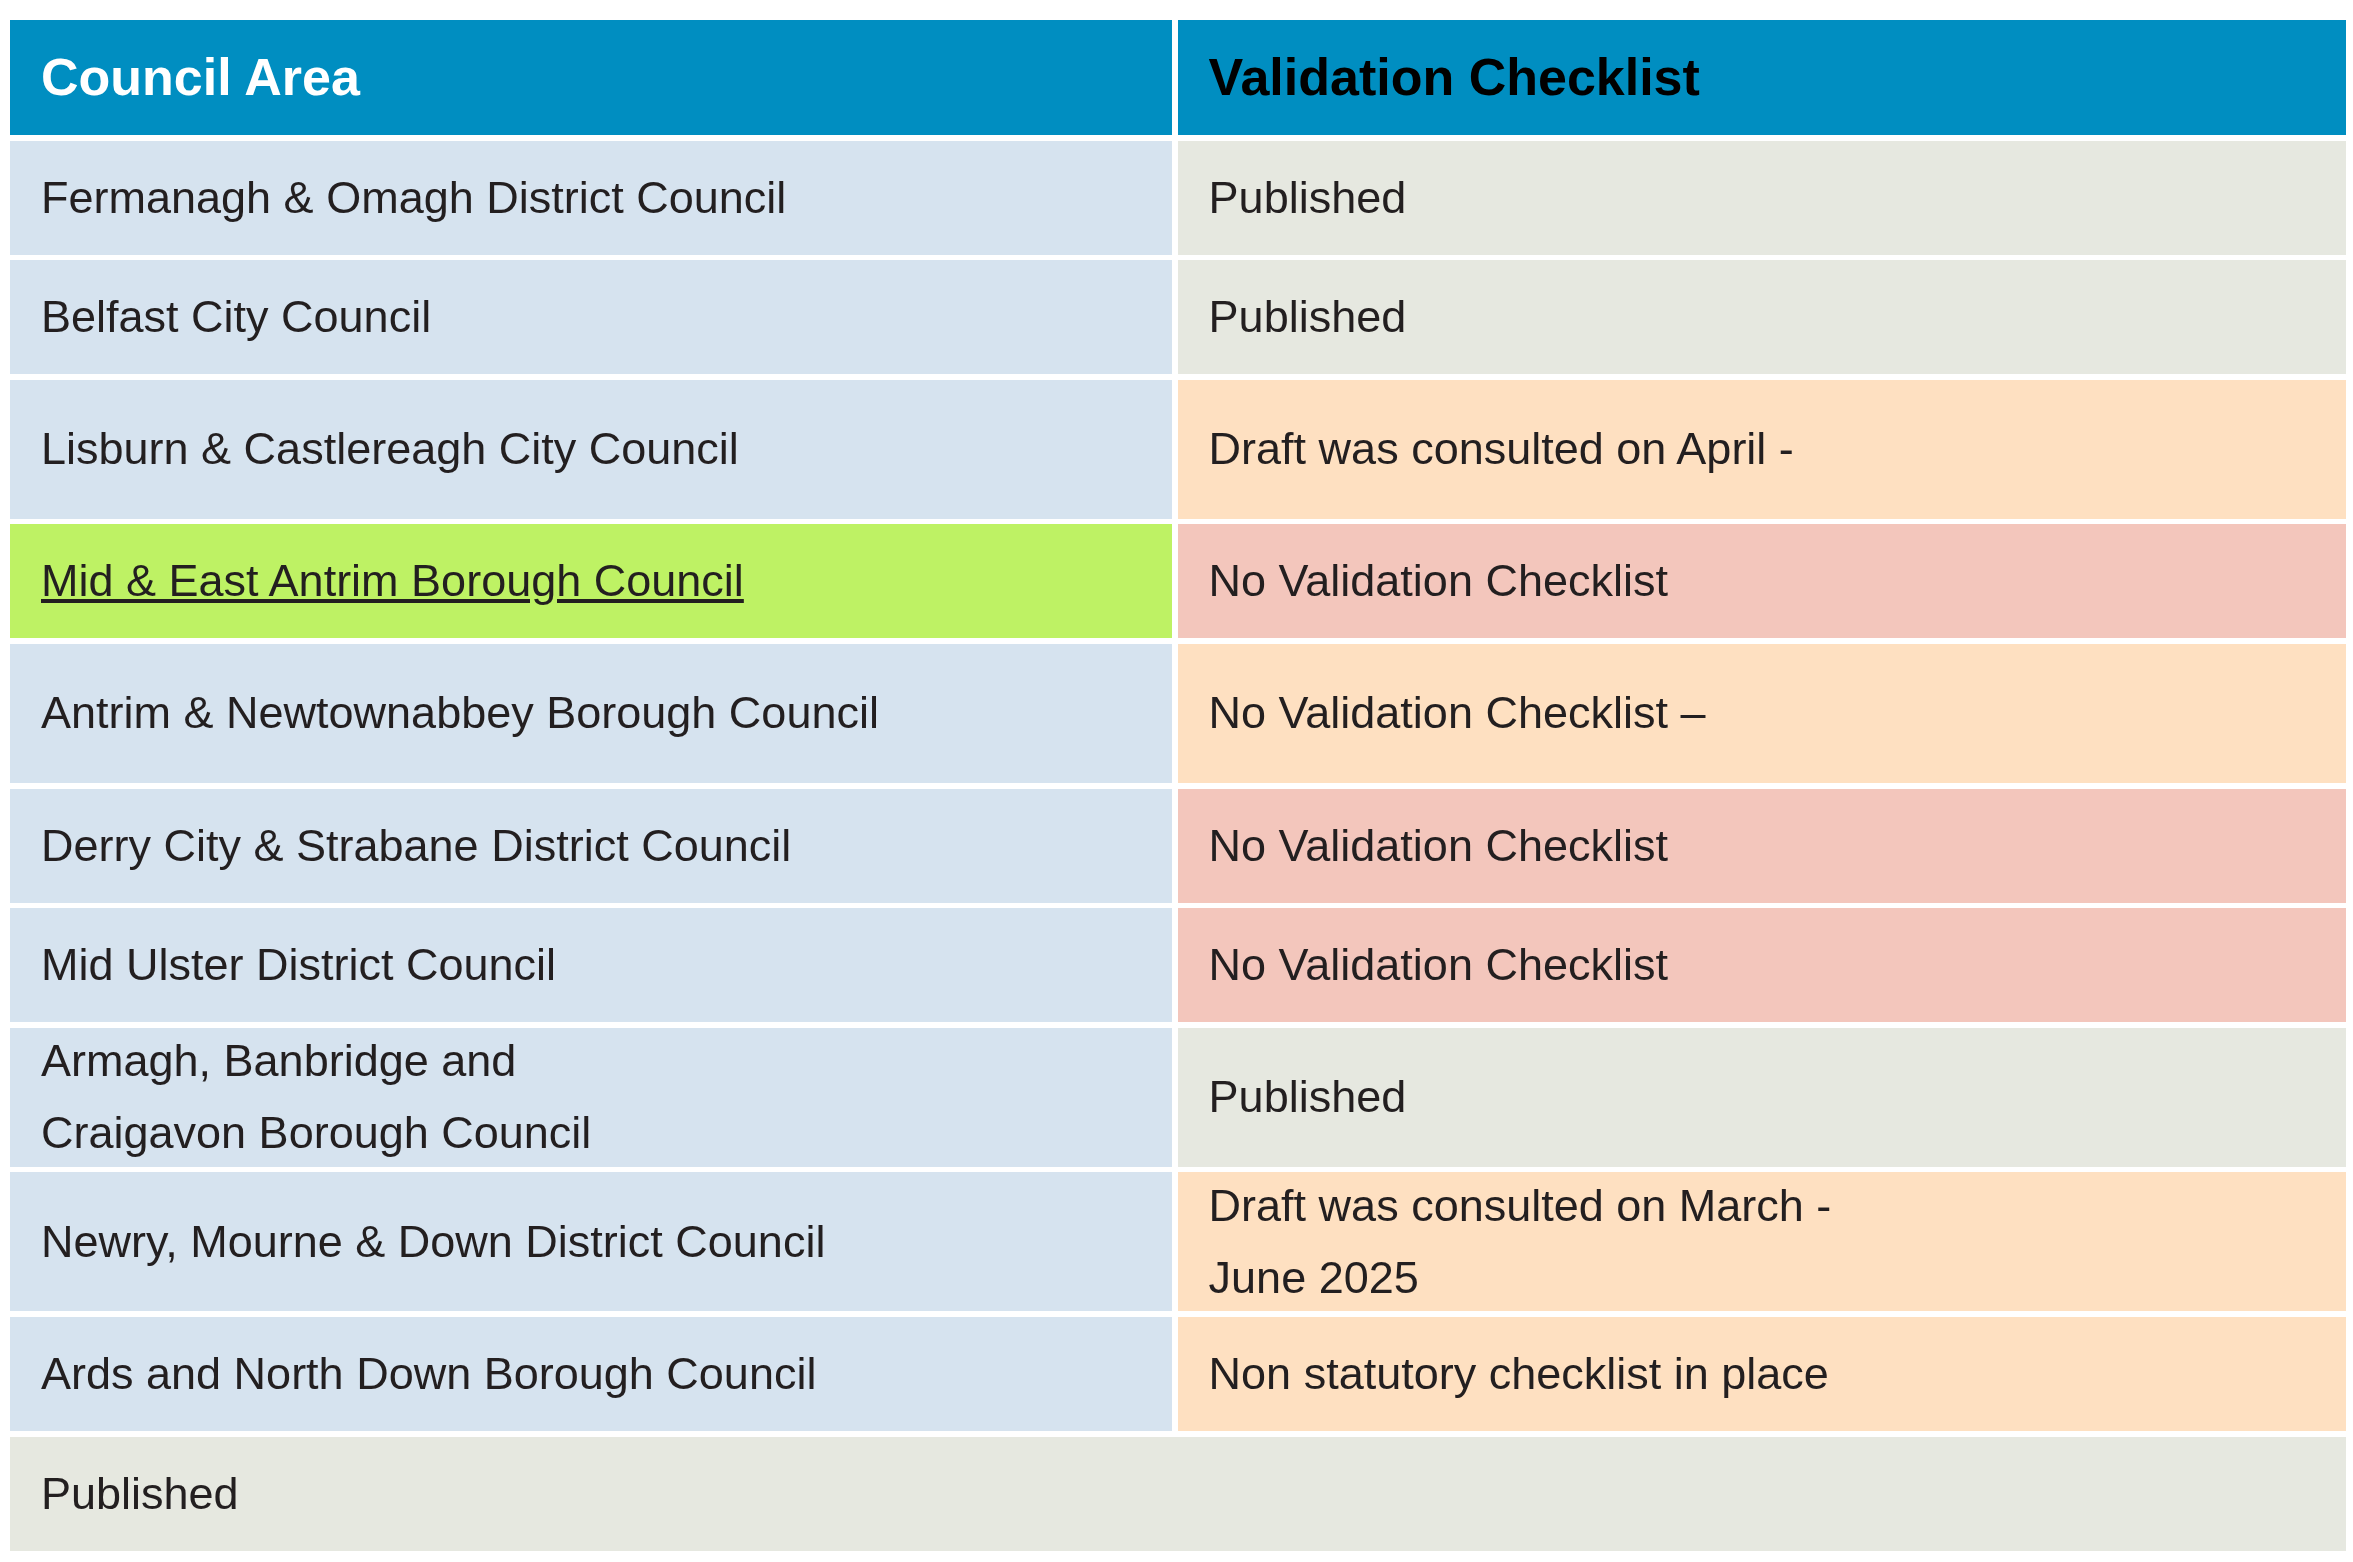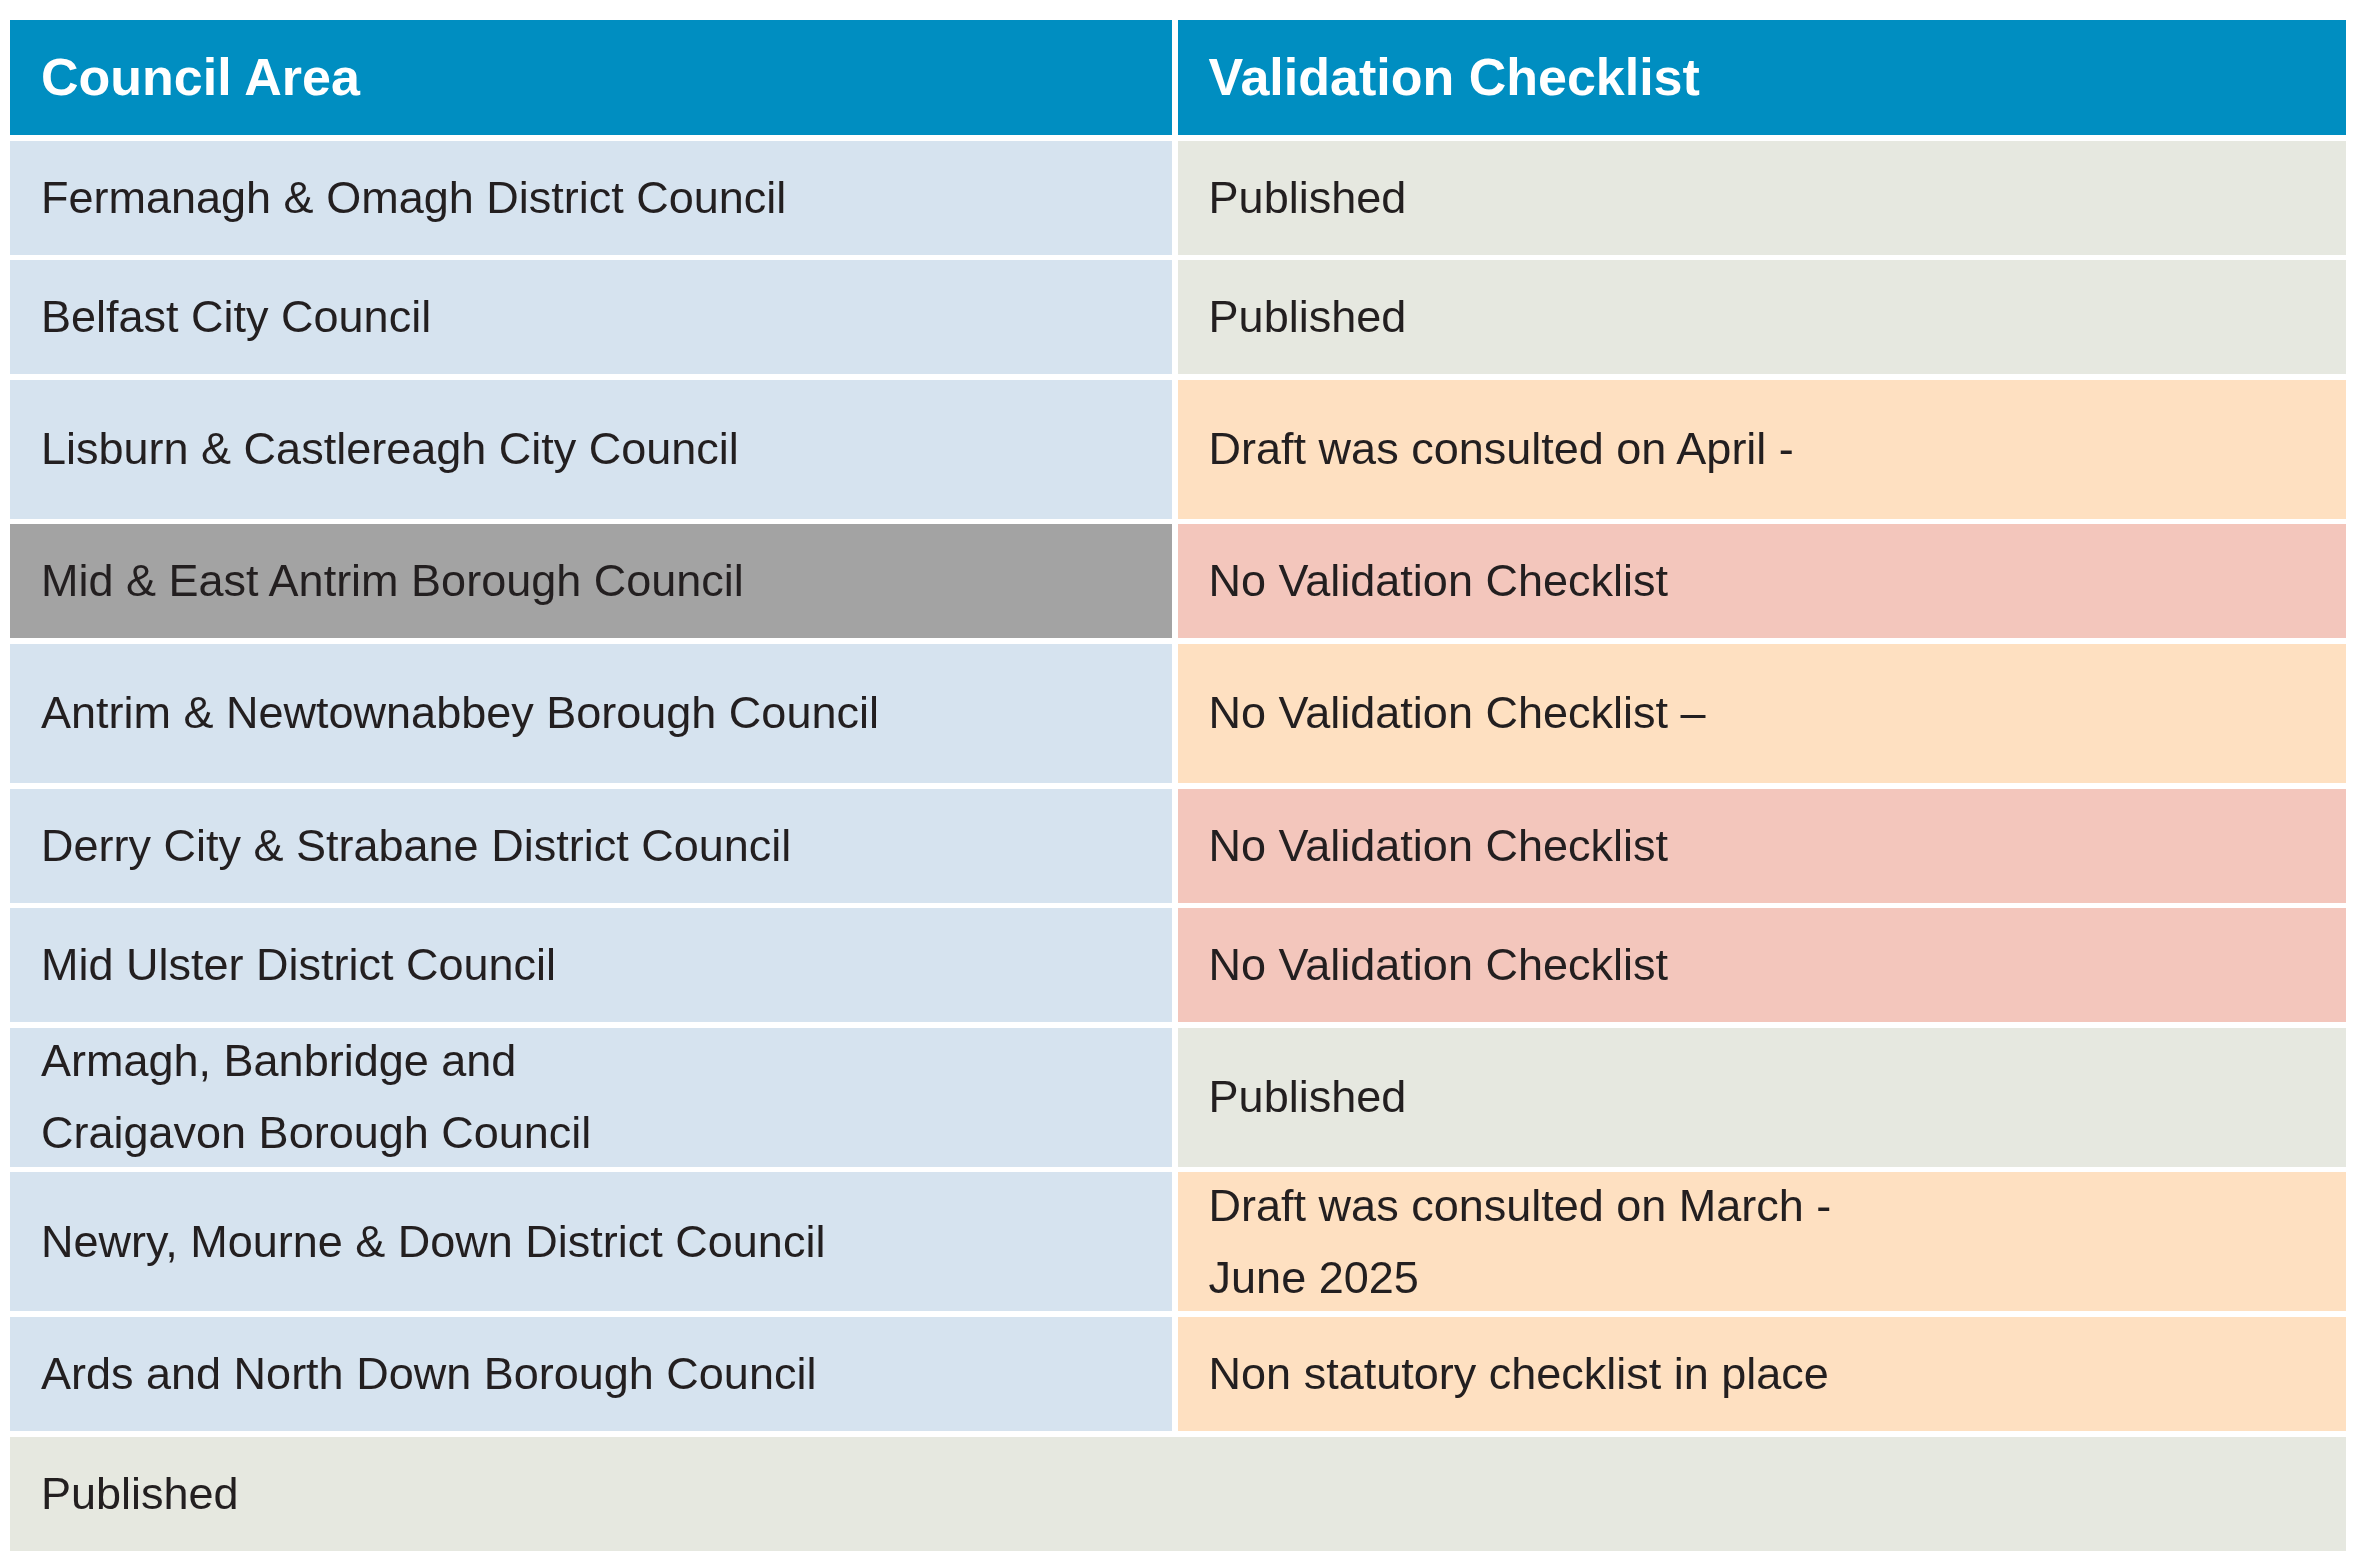--- a/index.html
+++ b/index.html
@@ -51,21 +51,21 @@
   
 </style>
 </head>
 <body>
 
 <div class="table-wrap" style="background: rgb(255, 255, 255); color: rgb(35, 31, 32); margin-top: 10px;">
   <div class="row header-row">
     <div class="cell col-council" style="background: rgb(0, 142, 193); color: rgb(255, 255, 255);">
       <div class="line">Council Area</div>
     </div>
-    <div class="cell col-status" style="background: rgb(0, 142, 193); color: #ffffff;">
+    <div class="cell col-status" style="background: rgb(0, 142, 193); color: #000000;">
       <div class="line">Validation Checklist</div>
     </div>
   </div>
 
   <div class="row">
     <div class="cell col-council" style="background: rgb(214, 227, 239);">
         <div class="line">Fermanagh &amp; Omagh District Council</div>
       </div>
     <div class="cell col-status" style="background: rgb(230, 232, 224);">
         <div class="line">Published</div>
@@ -84,21 +84,21 @@
   <div class="row tall">
     <div class="cell col-council" style="background: rgb(214, 227, 239);">
         <div class="line">Lisburn &amp; Castlereagh City Council</div>
       </div>
     <div class="cell col-status" style="background: rgb(254, 224, 193);">
         <div class="line">Draft was consulted on April -</div>
       </div>
   </div>
 
   <div class="row">
-    <div class="cell col-council" style="background: #a3a3a3;">
+    <div class="cell col-council" style="background: #bef264; text-decoration: underline;">
         <div class="line">Mid &amp; East Antrim Borough Council</div>
       </div>
     <div class="cell col-status" style="background: rgb(243, 198, 188);">
         <div class="line">No Validation Checklist</div>
       </div>
   </div>
 
   <div class="row tall">
     <div class="cell col-council" style="background: rgb(214, 227, 239);">
         <div class="line">Antrim &amp; Newtownabbey Borough Council</div>

